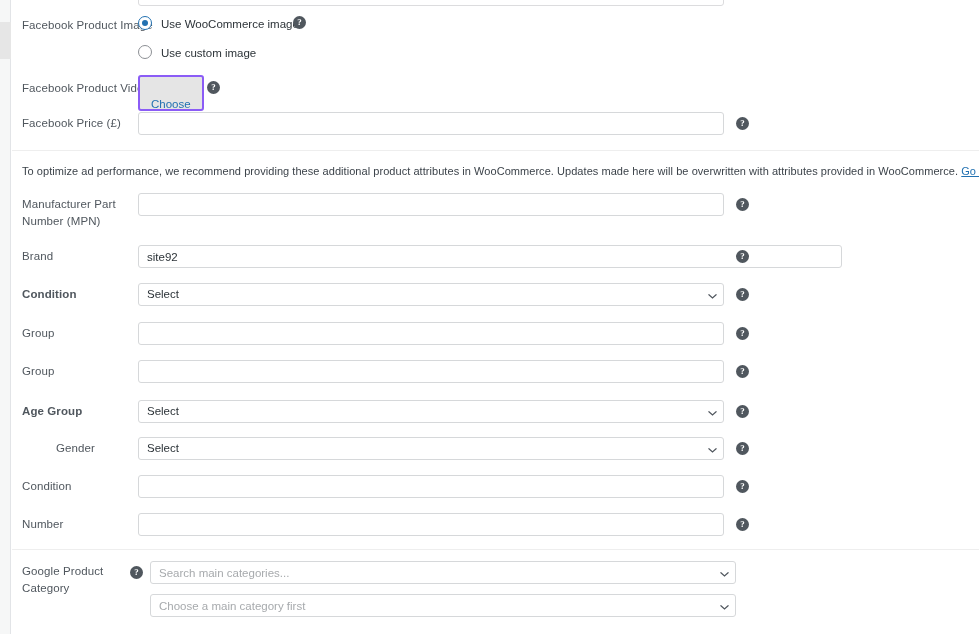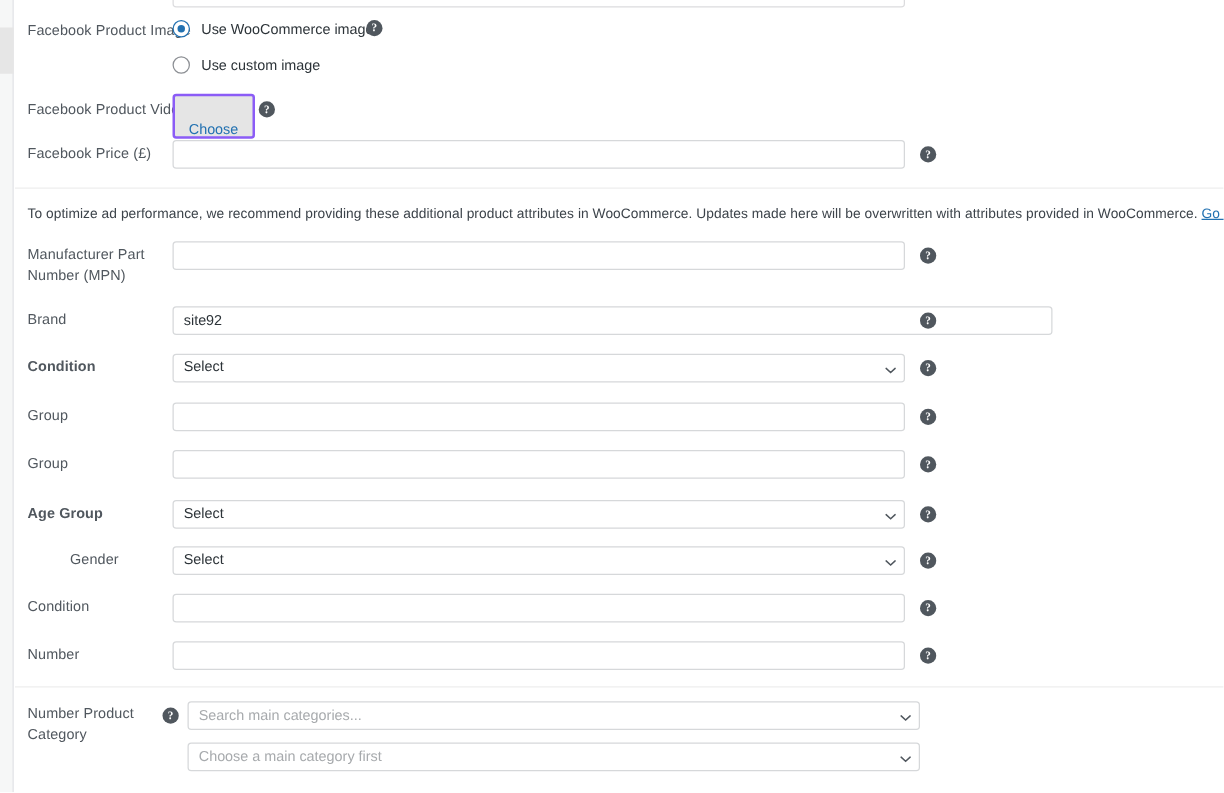--- a/index.html
+++ b/index.html
@@ -306,21 +306,21 @@
 
     <div class="row" style="top:513px;">
       <div class="lbl" style="left:10px; top:3px;">Number</div>
       <input class="field-input" style="left: 126px; top: 0px; width: 586px;" placeholder="">
       <div class="help" style="left:724px; top:5px;">?</div>
     </div>
 
     <div class="divider" style="top:549px;"></div>
 
     <div class="row" style="top:561px;">
-      <div class="lbl" style="left:10px; top:2px; width:100px;">Number Product
+      <div class="lbl" style="left:10px; top:2px; width:100px;">Google Product
 Category</div>
       <div class="help" style="left:118px; top:5px;">?</div>
 
       <div class="sel-wrap" style="left:138px; top:0; width:586px; height:23px;">
         <input class="field-input ph" style="left: 0px; top: 0px; width: 586px;" placeholder="Search main categories...">
         <span class="chev">
           <svg viewBox="0 0 10 7" width="9" height="7">
               <path d="M1 1.5 L5 5.2 L9 1.5" fill="none" stroke="#50575e" stroke-width="1.3" stroke-linecap="round"></path>
             </svg>
         </span>

